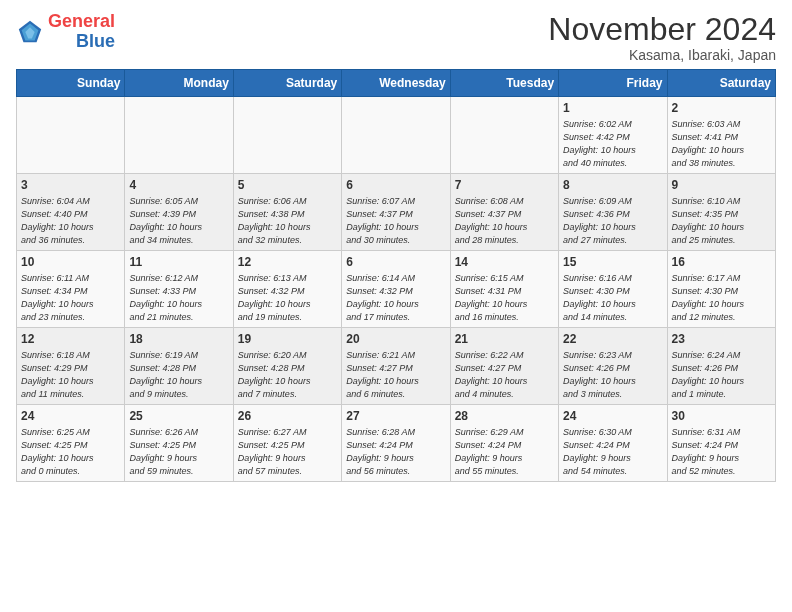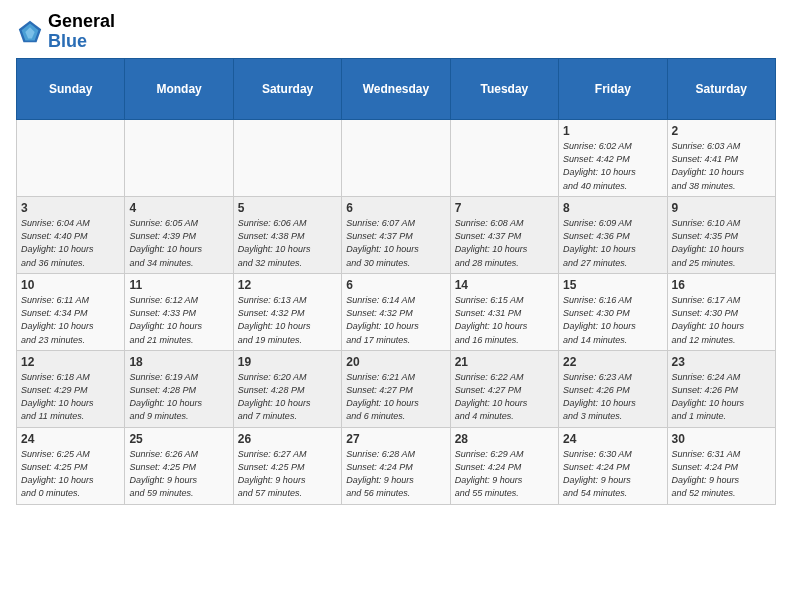--- a/index.html
+++ b/index.html
@@ -23,22 +23,22 @@
     .logo {
       display: flex;
       align-items: center;
       gap: 4px;
     }
     .logo-text {
       font-size: 18px;
       font-weight: bold;
       line-height: 1.1;
     }
-    .logo-general { color: #000000; }
-    .logo-blue { color: #2a6db5; }
+    .logo-general { color: #ef4444; }
+    .logo-blue { color: #2a6db5; margin-left: 28px; }
     .logo-icon {
       width: 28px;
       height: 28px;
     }
     .title-block {
       text-align: right;
     }
     .month-title {
       font-size: 32px;
       font-weight: normal;
@@ -50,24 +50,24 @@
       color: #555;
     }
     table {
       width: 100%;
       border-collapse: collapse;
       font-size: 10px;
     }
     thead tr th {
       background-color: #2a6db5;
       color: #fff;
-      padding: 23px 4px;
+      padding: 6px 4px;
       font-size: 12px;
       font-weight: bold;
-      text-align: center;
+      text-align: right;
       border: 1px solid #1a5a9a;
     }
     tbody tr td {
       border: 1px solid #ccc;
       vertical-align: top;
       padding: 3px 4px;
       width: calc(100% / 7);
       height: 72px;
       color: #333;
       font-size: 9.5px;
@@ -106,20 +106,24 @@
         <polygon points="15,6 24,13 20,24 10,24 6,13" fill="#4a9fd5"></polygon>
         <polygon points="15,10 20,15 17,22 13,22 10,15" fill="#7abfe8"></polygon>
       </svg>
       <div>
         <div class="logo-text">
           <span class="logo-general">General</span><br>
           <span class="logo-blue">Blue</span>
         </div>
       </div>
     </div>
+    <div class="title-block">
+      <div class="month-title">November 2024</div>
+      <div class="subtitle">Kasama, Ibaraki, Japan</div>
+    </div>
   </div>
 
   <table>
     <thead>
       <tr>
       <th>Sunday</th>
           <th>Monday</th>
           <th>Saturday</th>
           <th>Wednesday</th>
           <th>Tuesday</th>

